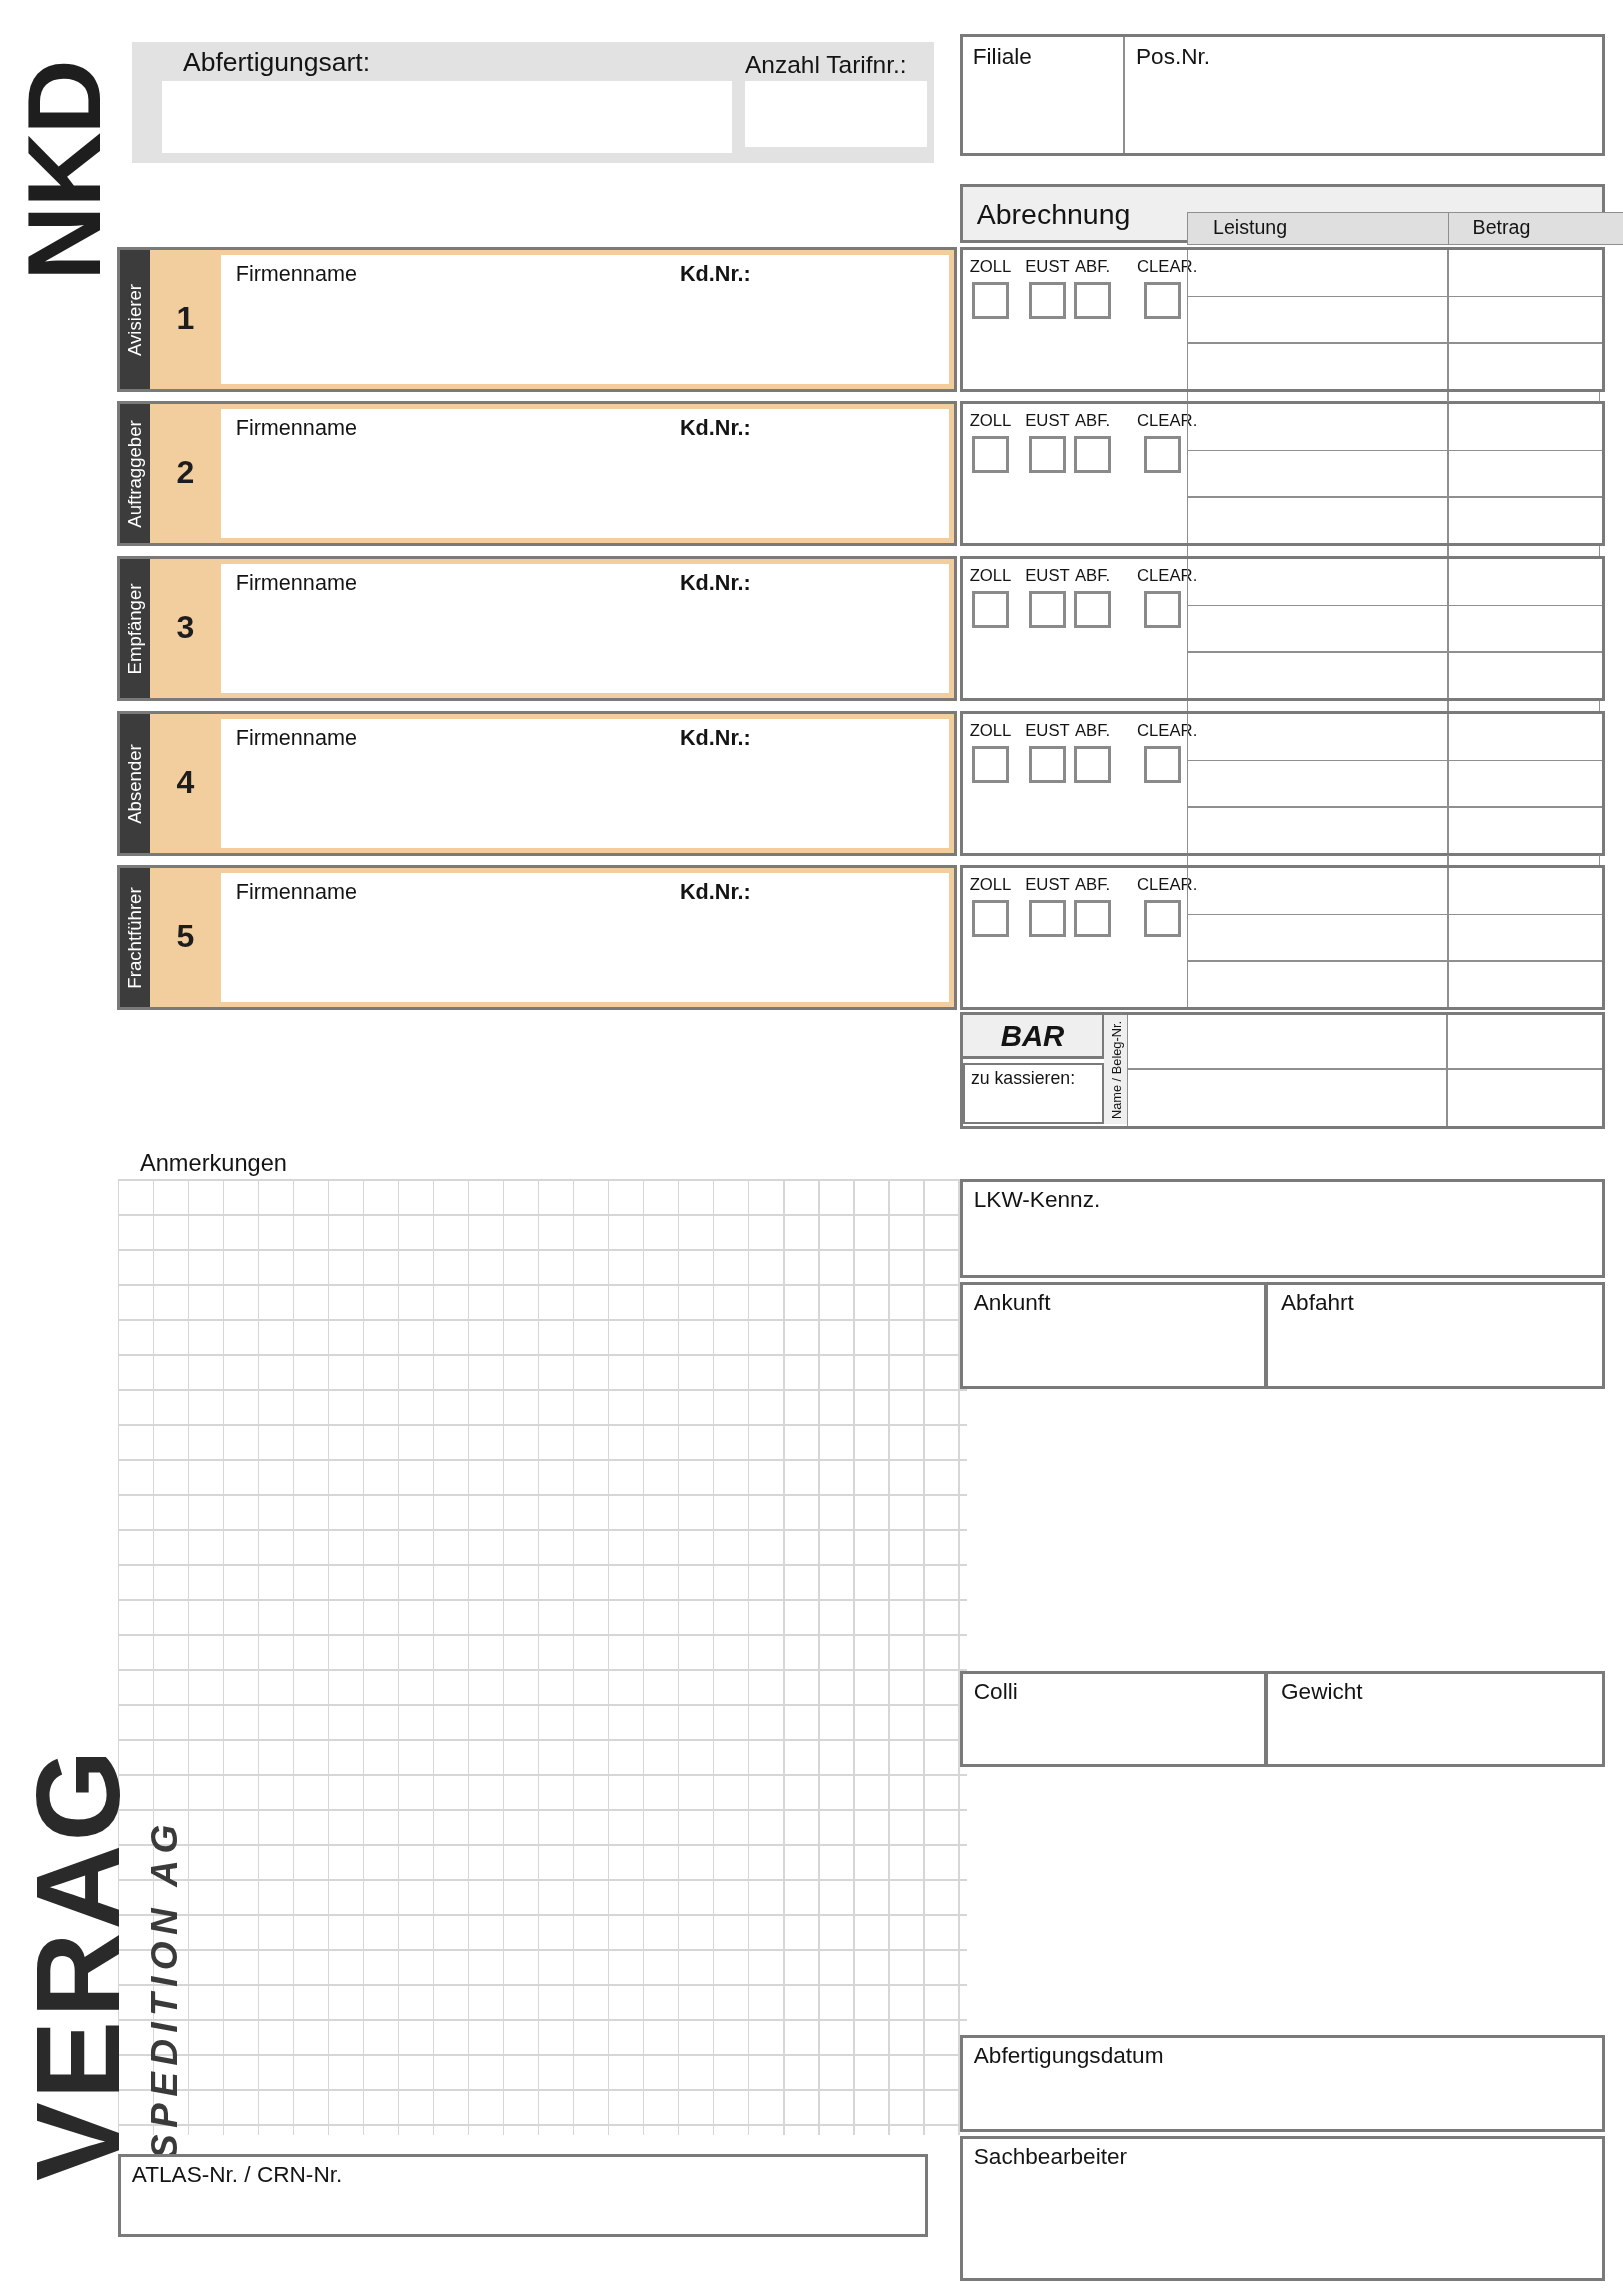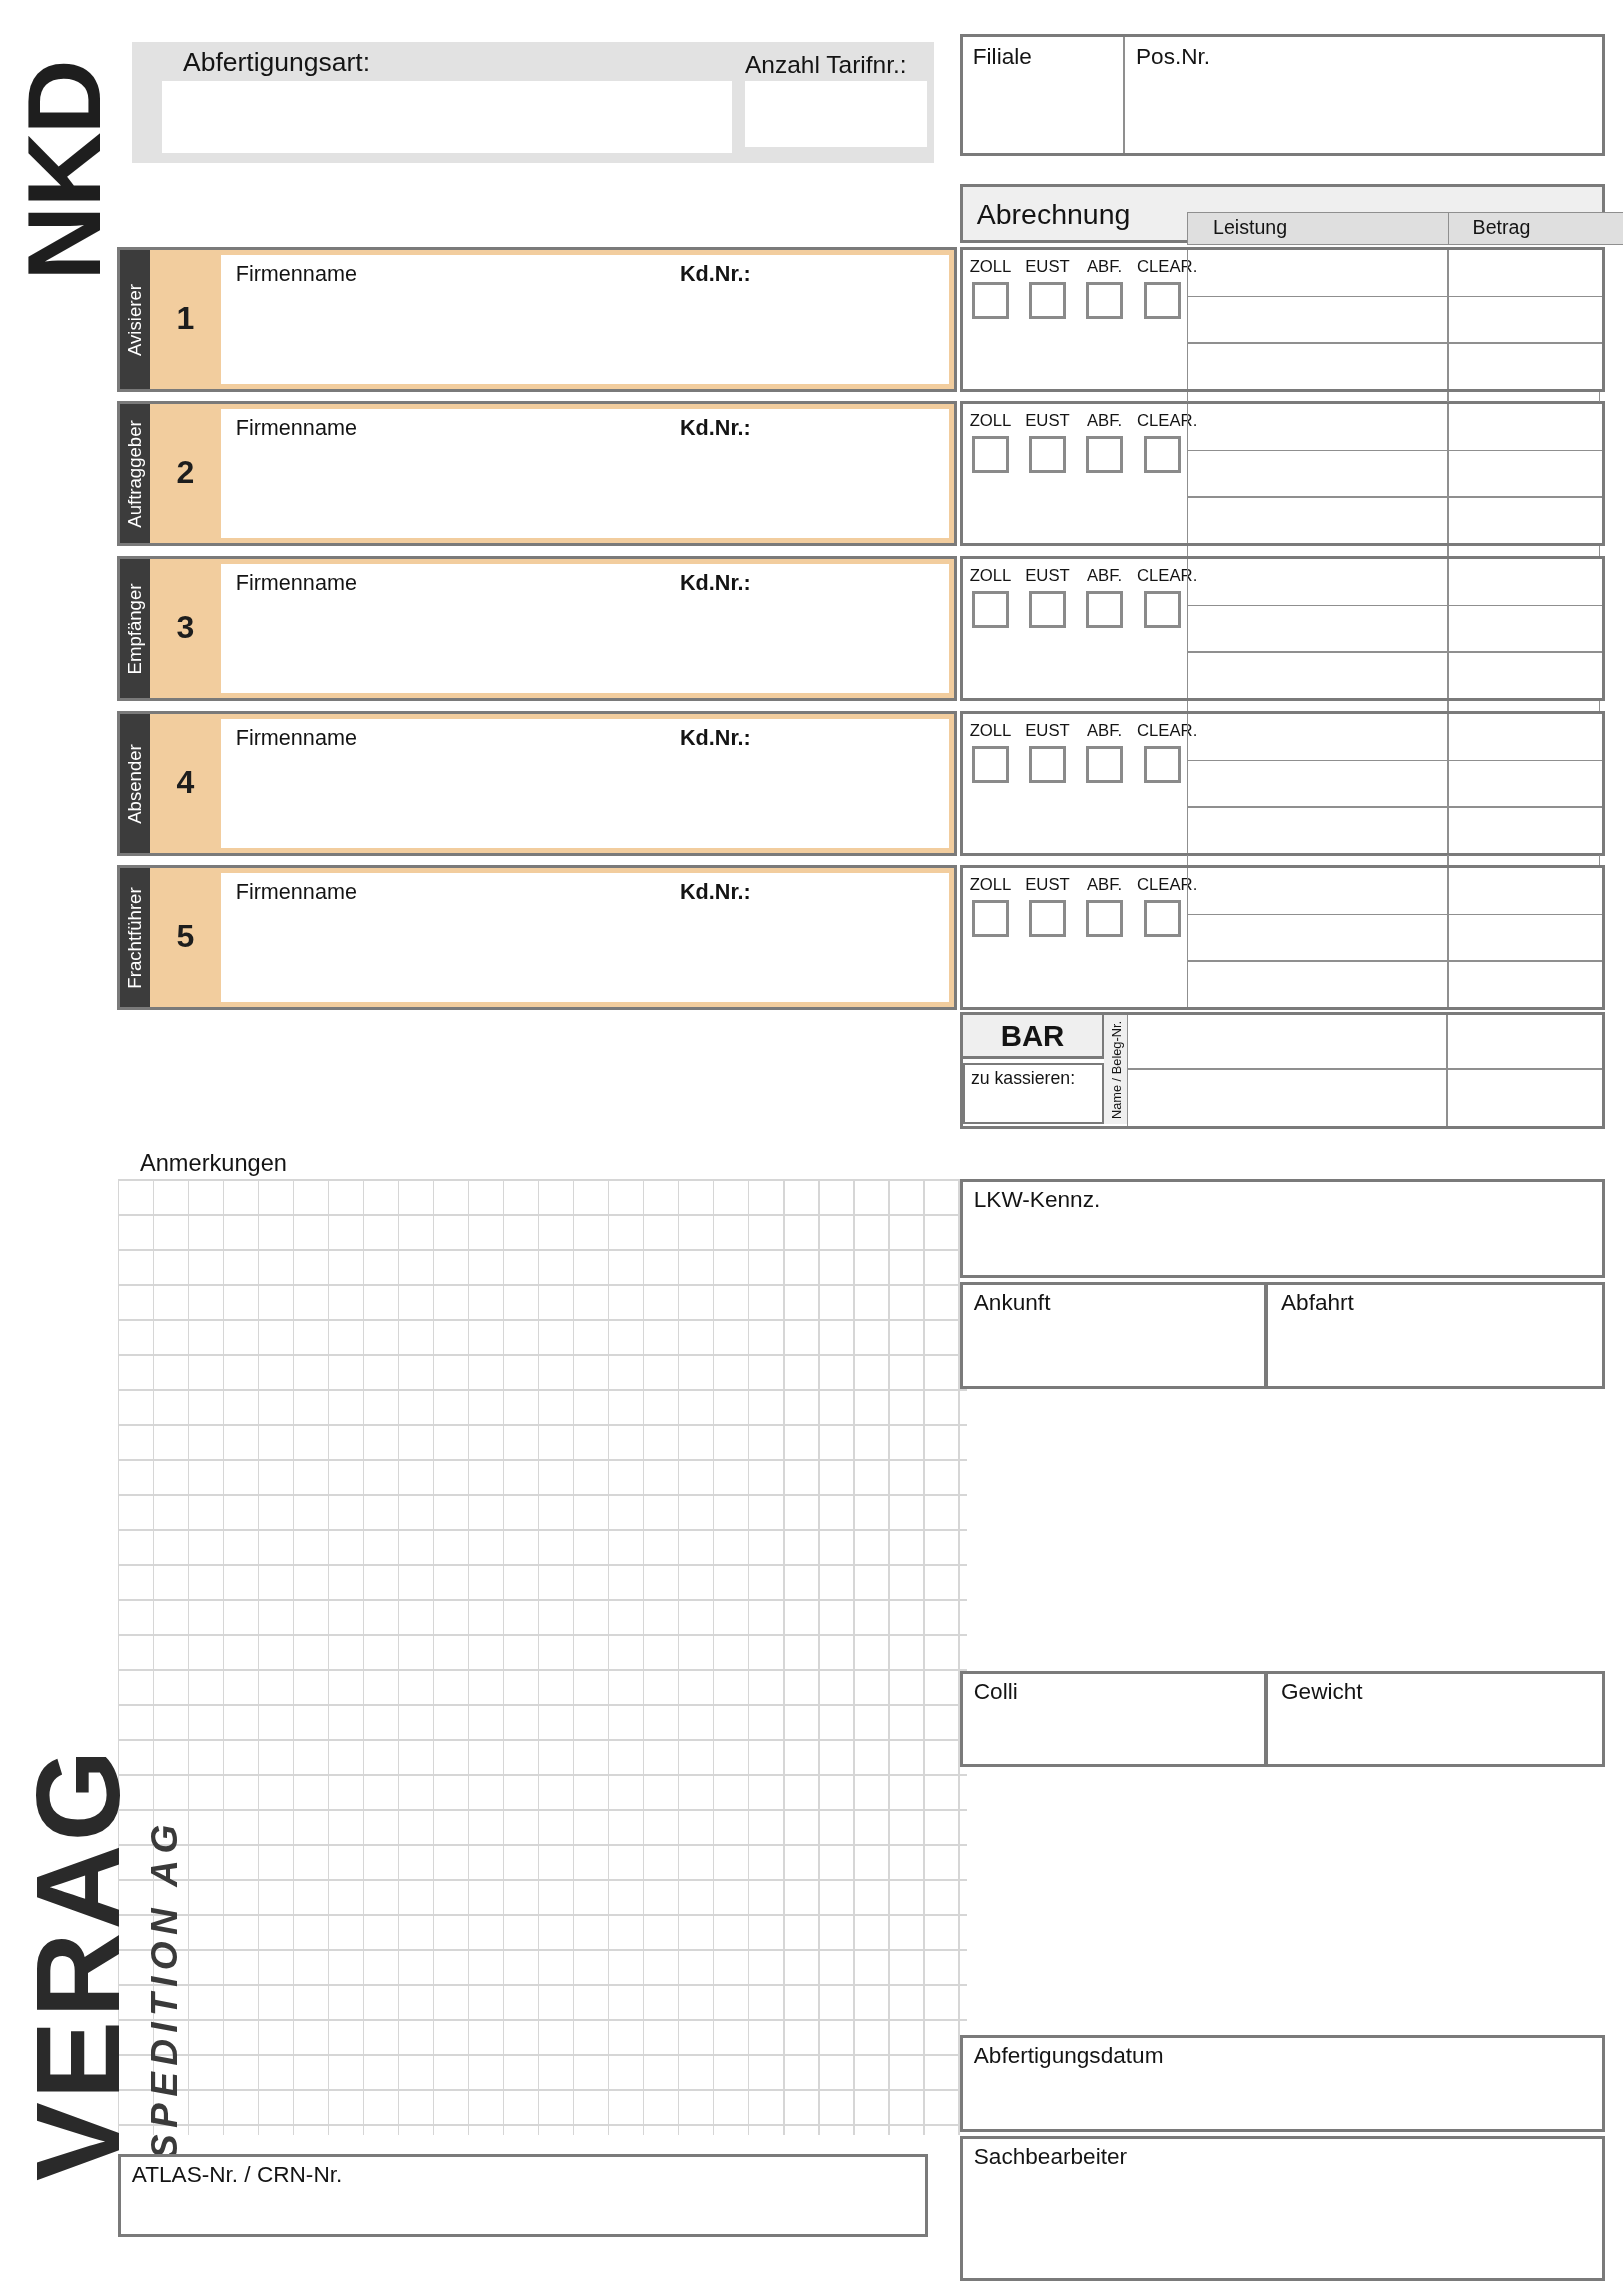--- a/index.html
+++ b/index.html
@@ -28,21 +28,21 @@
   #abr-head .title{position:absolute;left:13.7px;top:10.8px;font-size:28.5px;}
   .bandcell{position:absolute;top:212px;height:31px;background:#DFDFDF;border:1px solid #8F8F8F;
             font-size:19.6px;line-height:29px;}
   #band-leistung{left:1187px;width:260px;padding-left:25px;}
   #band-betrag{left:1448px;width:153px;padding-left:23.6px;}
   .abr-section{position:absolute;left:960px;width:645px;height:145px;background:#fff;
                border:3.9px solid #7A7A7A;box-sizing:border-box;}
   .cbu{position:absolute;top:6.9px;width:51px;text-align:center;}
   .cbu .cbl{font-size:16.7px;display:block;white-space:nowrap;}
   .cbu .cbx{width:37px;height:37px;border:3.4px solid #8A8A8A;margin:4.9px auto 0;box-sizing:border-box;background:#fff;}
-  .cbu0{left:2px;} .cbu1{left:59px;} .cbu2{left:116px;} .cbu3{left:174px;}
+  .cbu0{left:2px;} .cbu1{left:59px;} .cbu2{left:104px;} .cbu3{left:174px;}
   .cells{position:absolute;left:224px;right:0;top:0;bottom:0;border-left:1.5px solid #8F8F8F;}
   .cells .mid{position:absolute;left:259px;top:0;bottom:0;width:1.5px;background:#8F8F8F;}
   .cells .h1{position:absolute;left:0;right:0;top:33%;height:1.5px;background:#8F8F8F;}
   .cells .h2{position:absolute;left:0;right:0;top:66.5%;height:1.5px;background:#8F8F8F;}
   .gapstrip{position:absolute;left:1187px;width:413px;height:9.8px;border-left:1.5px solid #8F8F8F;
             border-right:1.5px solid #8F8F8F;box-sizing:border-box;}
   .gapstrip .mid{position:absolute;left:259px;top:0;bottom:0;width:1.5px;background:#8F8F8F;}
   
   .party-row{position:absolute;left:117px;width:840px;height:145px;background:#F2CD9E;
              border:3.9px solid #7A7A7A;box-sizing:border-box;}
@@ -51,21 +51,21 @@
              color:#fff;font-size:18.6px;white-space:nowrap;}
   .party-num{position:absolute;left:30px;top:0;bottom:0;width:71px;text-align:center;
              font-size:32px;font-weight:900;line-height:137px;color:#1d1d1d;}
   .party-input{position:absolute;left:101px;top:4.9px;right:4.9px;bottom:4.9px;background:#fff;}
   .party-input .fn{position:absolute;left:14.7px;top:5.9px;font-size:21.6px;}
   .party-input .kd{position:absolute;left:459px;top:5.9px;font-size:21.6px;font-weight:bold;}
   
   #bar-sec{left:960px;top:1012px;width:645px;height:117px;background:#fff;border:3.9px solid #7A7A7A;}
   #bar-head{position:absolute;left:0;top:0;width:142px;height:44px;background:#EFEFEF;
             border-right:3.9px solid #7A7A7A;border-bottom:3.9px solid #7A7A7A;box-sizing:border-box;
-            text-align:center;font-size:29.4px;font-weight:800;line-height:41px;}
+            text-align:center;font-size:29.4px;font-weight:800;line-height:41px;font-style:italic;}
   #zu-box{position:absolute;left:0;top:48px;width:141px;height:61px;background:#fff;
           border:2.9px solid #7A7A7A;box-sizing:border-box;}
   #zu-box span{position:absolute;left:5.9px;top:2.9px;font-size:17.7px;}
   #name-strip{position:absolute;left:141px;top:0;width:23px;height:109px;background:#EFEFEF;}
   #name-strip span{position:absolute;left:50%;top:50%;transform:translate(-50%,-50%) rotate(-90deg);
           font-size:12.8px;white-space:nowrap;}
   #bar-cells{position:absolute;left:164px;right:0;top:0;bottom:0;border-left:1.5px solid #8F8F8F;}
   #bar-cells .mid{position:absolute;left:318px;top:0;bottom:0;width:1.5px;background:#8F8F8F;}
   #bar-cells .h1{position:absolute;left:0;right:0;top:53px;height:1.5px;background:#8F8F8F;}
   

